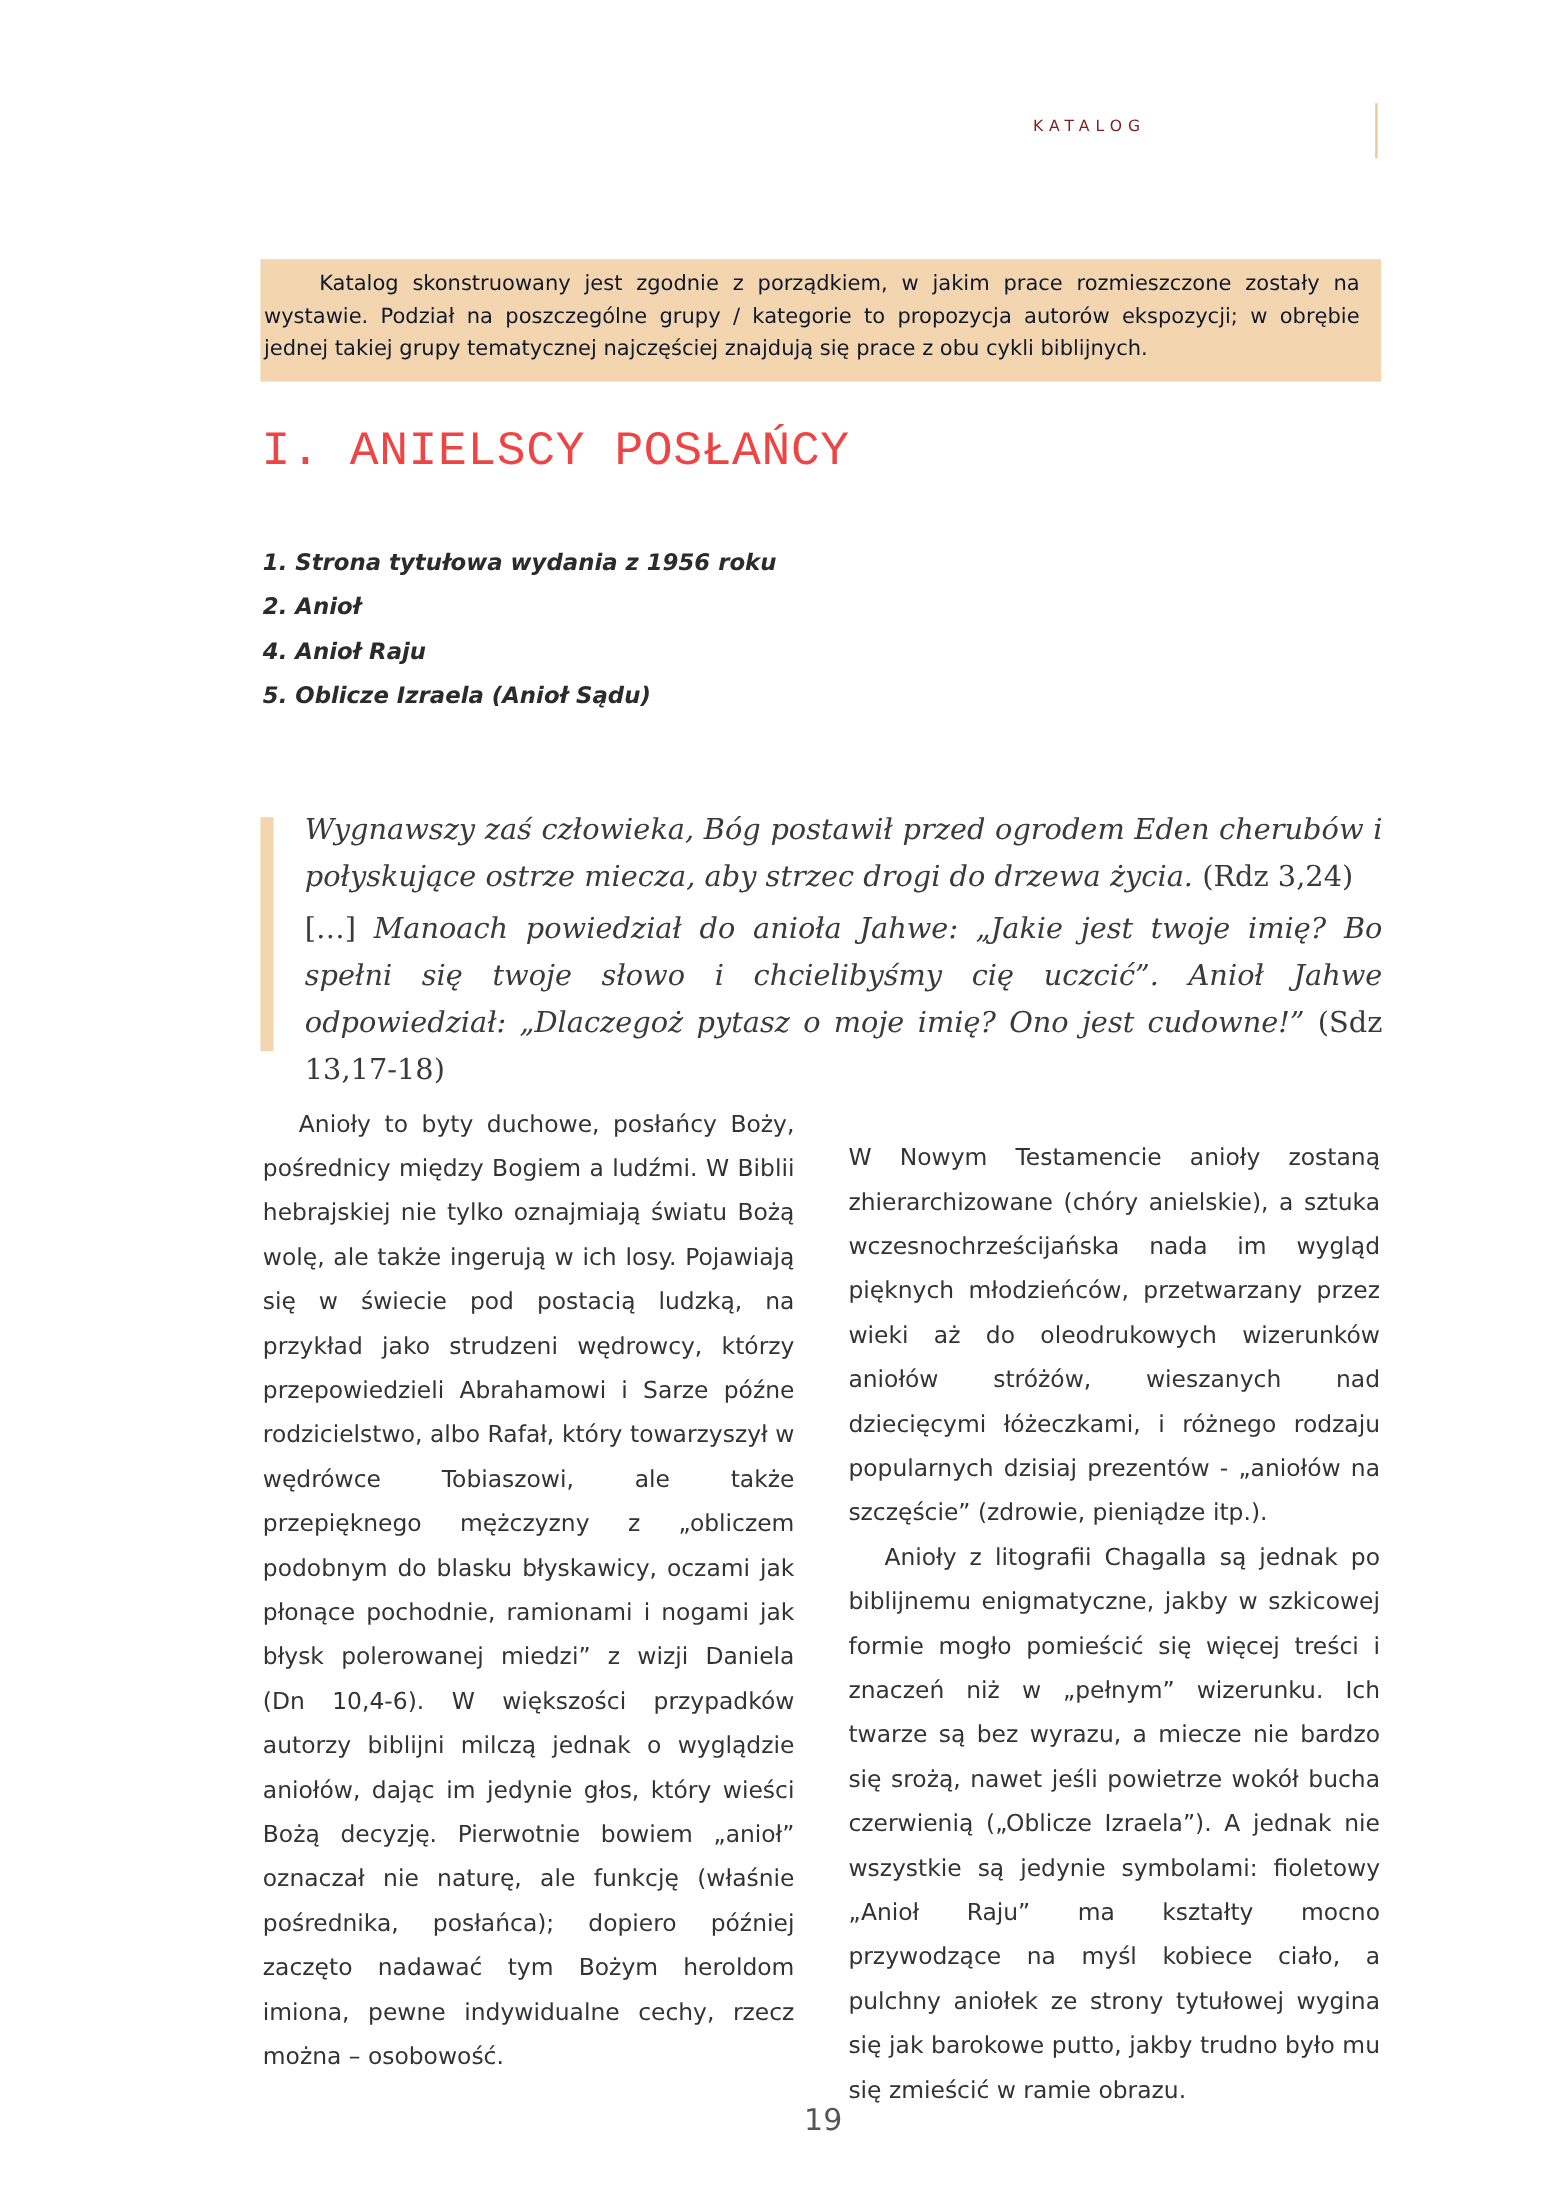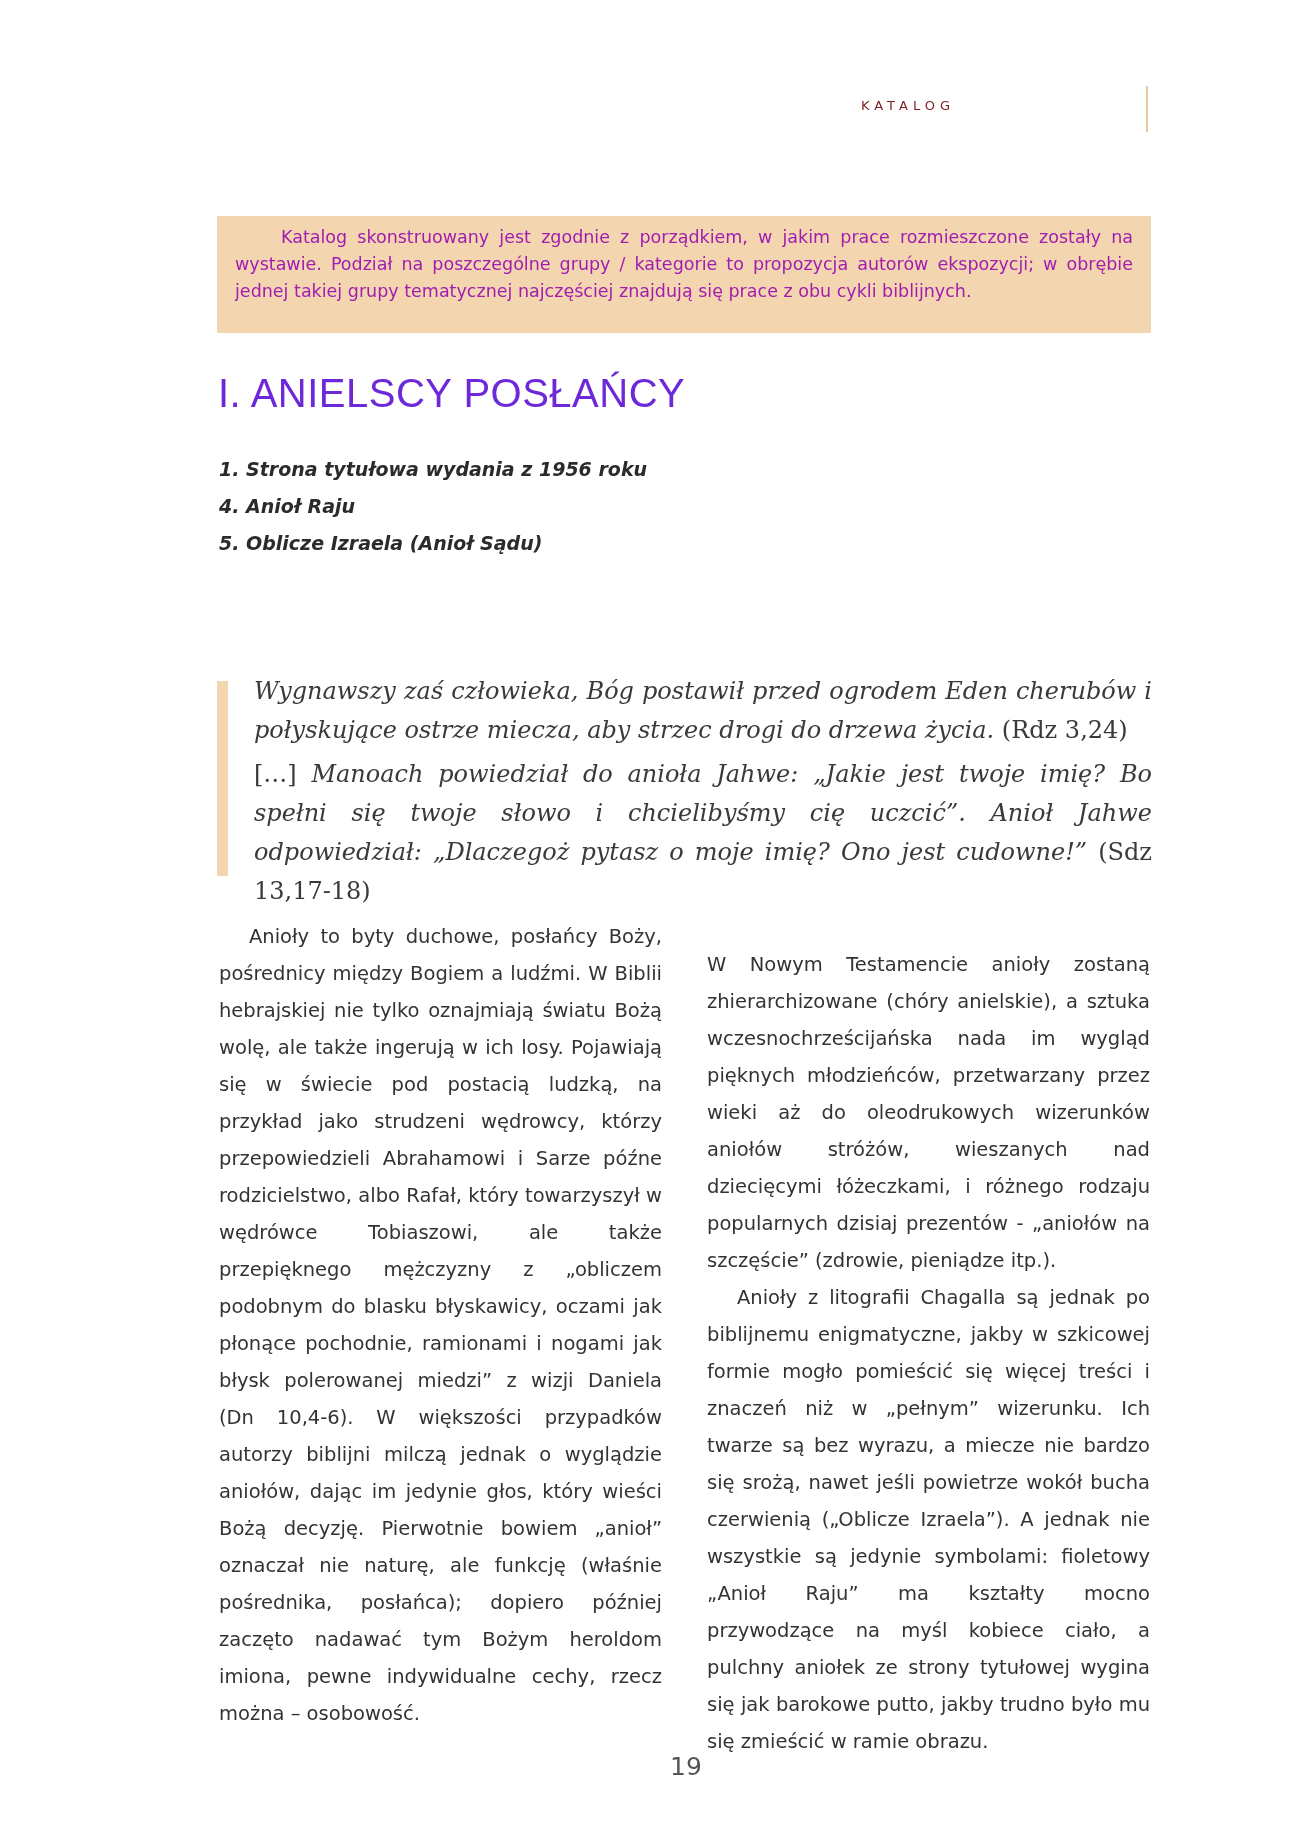--- a/index.html
+++ b/index.html
@@ -27,38 +27,38 @@
       top: 86px;
       width: 2px;
       height: 46px;
       background: #e8c9a0;
     }
     .intro-box {
       position: absolute;
       left: 217px;
       top: 216px;
       width: 934px;
-      height: 117px;
+      height: 102px;
       background: #f3d6b0;
       box-sizing: border-box;
-      padding: 8px 18px 0 18px;
+      padding: 8px 18px 0 3px;
       font-size: 17.5px;
       line-height: 27px;
-      color: #a21caf;
+      color: #0f172a;
       text-align: justify;
       text-indent: 46px;
     }
     .section-title {
       position: absolute;
       left: 218px;
-      top: 371px;
-      font-family: Liberation Sans, sans-serif;
+      top: 355px;
+      font-family: Liberation Mono, monospace;
       font-size: 40px;
       letter-spacing: 0.5px;
-      color: #6d28d9;
+      color: #ef4444;
       font-weight: normal;
       margin: 0;
     }
     .works-list {
       position: absolute;
       left: 219px;
       top: 451px;
       margin: 0;
       padding: 0;
       list-style: none;
@@ -120,20 +120,21 @@
 
 <div class="running-head">KATALOG</div>
 <div class="running-head-rule"></div>
 
 <div class="intro-box">Katalog skonstruowany jest zgodnie z porządkiem, w jakim prace rozmieszczone zostały na wystawie. Podział na poszczególne grupy / kategorie to propozycja autorów ekspozycji; w obrębie jednej takiej grupy tematycznej najczęściej znajdują się prace z obu cykli biblijnych.</div>
 
 <h1 class="section-title">I. ANIELSCY POSŁAŃCY</h1>
 
 <ul class="works-list">
   <li>1. Strona tytułowa wydania z 1956 roku</li>
+  <li>2. Anioł</li>
   <li>4. Anioł Raju</li>
   <li>5. Oblicze Izraela (Anioł Sądu)</li>
 </ul>
 
 <div class="quote-bar"></div>
 <div class="quote-block">
   <p>
     <span>Wygnawszy zaś człowieka, Bóg postawił przed ogrodem Eden cherubów i połyskujące ostrze miecza, aby strzec drogi do drzewa życia.</span><span class="ref"> (Rdz 3,24)</span>
   </p>
   <p>

